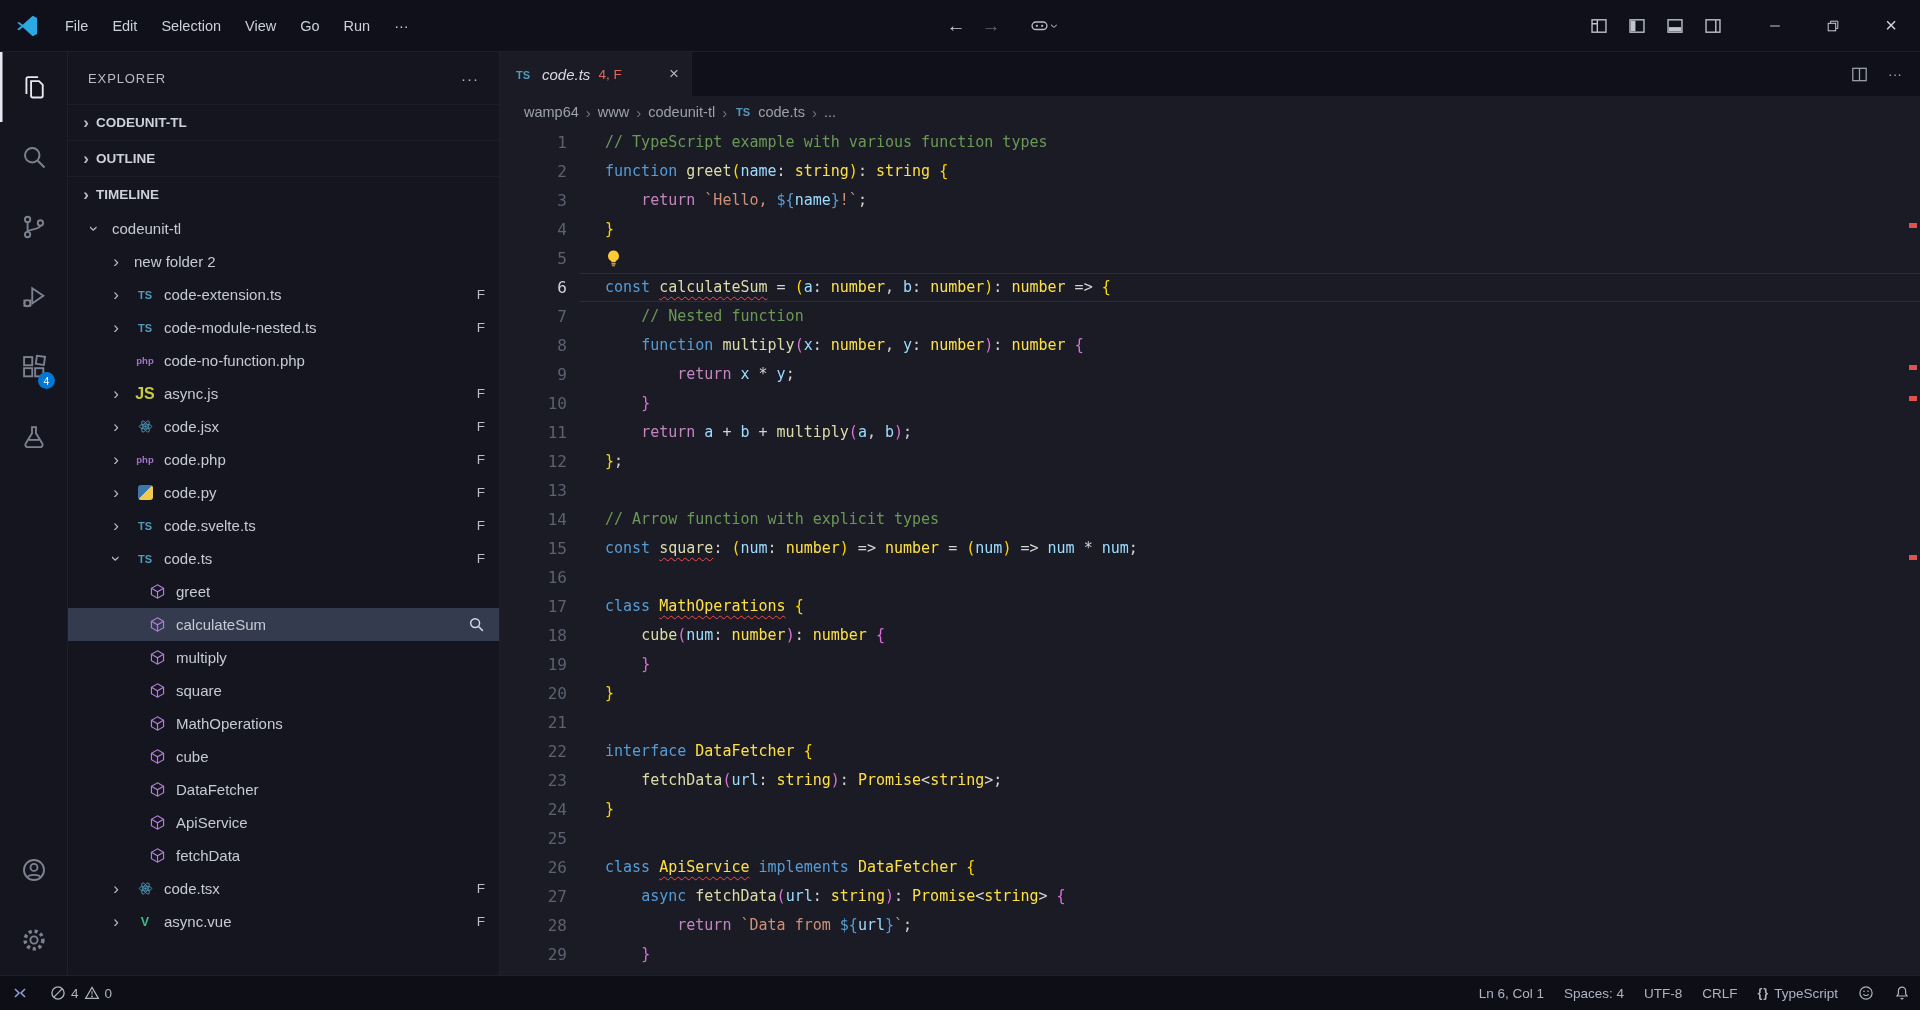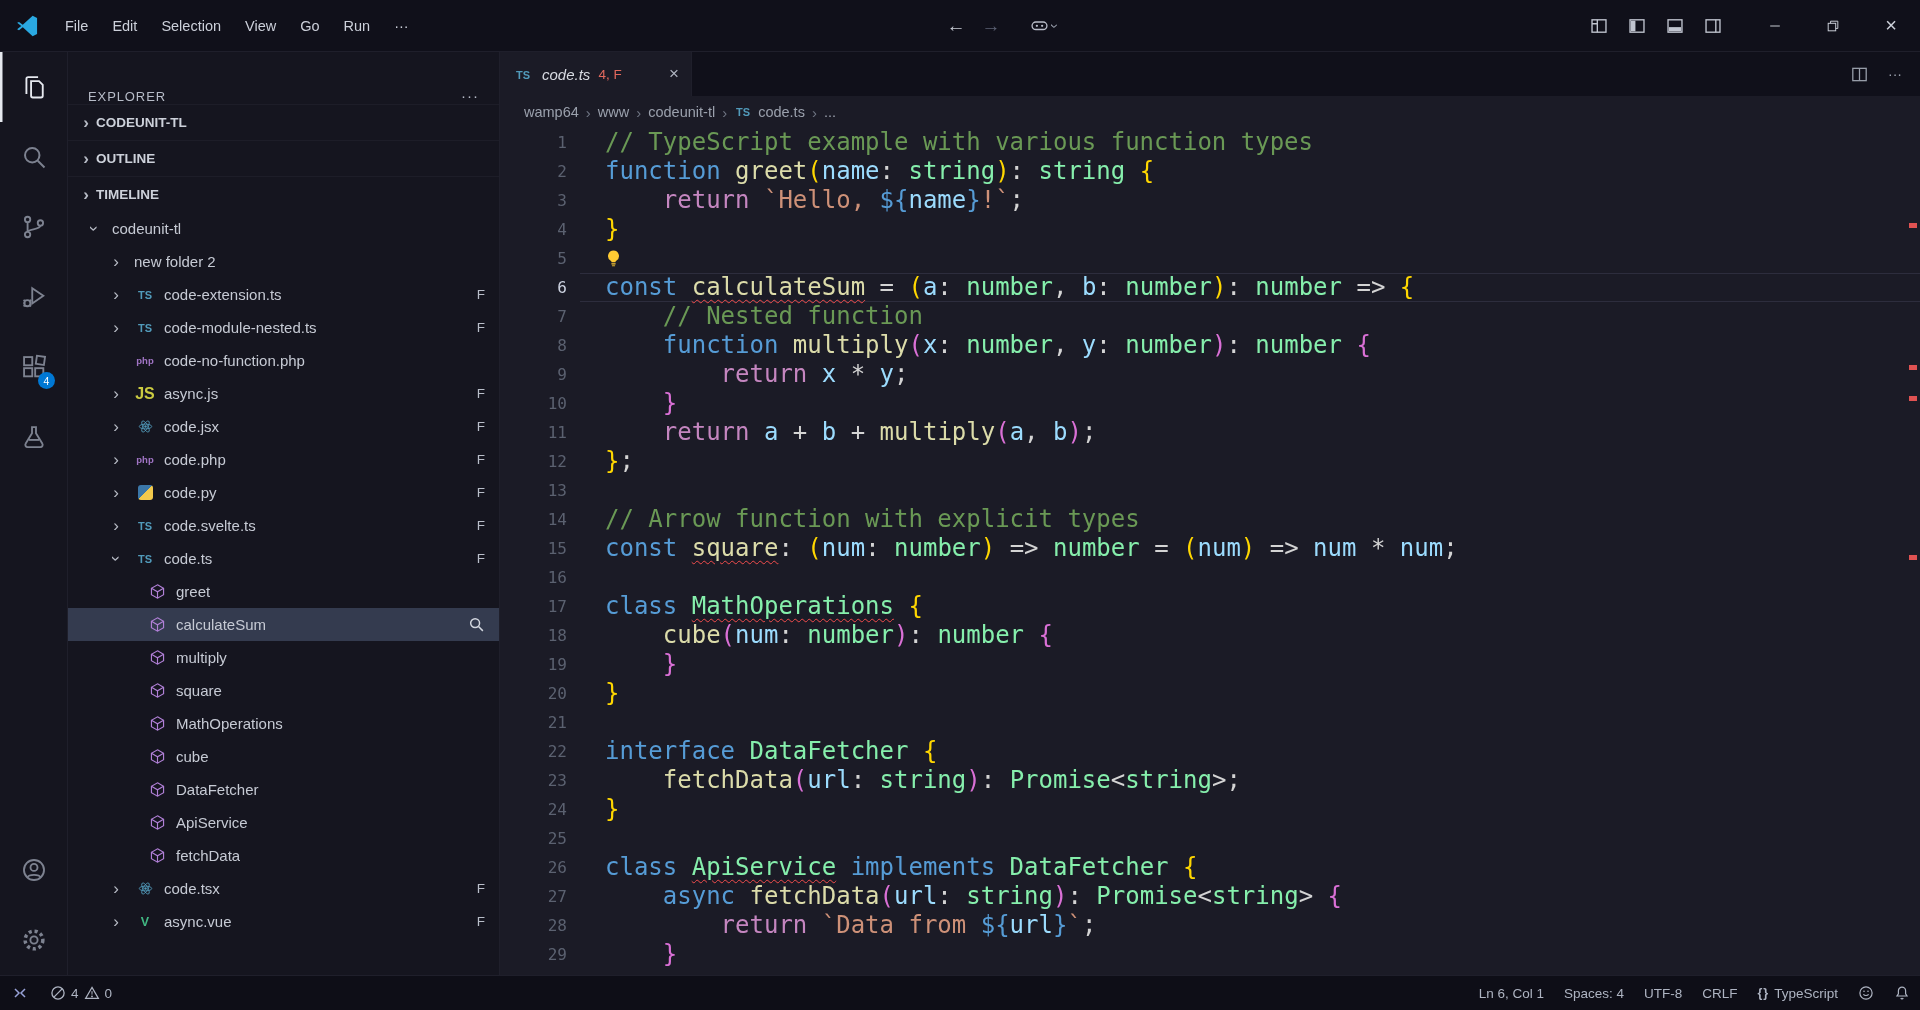--- a/index.html
+++ b/index.html
@@ -36,21 +36,21 @@
   .activitybar{width:68px;background:#15151f;border-right:1px solid #1f1f2b;display:flex;flex-direction:column}
   .act{height:70px;display:flex;align-items:center;justify-content:center;color:#7d8290;position:relative}
   .act.active{color:#e6e9ef;box-shadow:inset 2.5px 0 0 #e6e9ef}
   .act svg{width:28px;height:28px}
   .act-badge{position:absolute;right:12px;bottom:13px;min-width:17px;height:17px;border-radius:9px;
     background:#0078d4;color:#fff;font-size:10.5px;display:flex;align-items:center;justify-content:center;padding:0 3px}
   .a-spacer{flex:1}
 
   
   .sidebar{width:432px;background:#15151f;border-right:1px solid #1f1f2b;display:flex;flex-direction:column;overflow:hidden}
-  .sb-header{height:52px;display:flex;align-items:flex-end;padding:0 20px;font-size:13px;letter-spacing:.9px;color:#b7bcc8}
+  .sb-header{height:52px;display:flex;align-items:center;padding:0 20px;font-size:13px;letter-spacing:.9px;color:#b7bcc8}
   .sb-more{margin-left:auto;color:#b7bcc8;font-size:15px;letter-spacing:1px}
   .section{height:36px;display:flex;align-items:center;font-weight:bold;font-size:13.5px;color:#cdd1da;
     padding-left:8px;border-top:1px solid #1d1d28}
   .chev{display:inline-block;width:20px;text-align:center;font-size:17px;color:#b6bac4;line-height:1}
   .chev.open{transform:rotate(90deg)}
   .tree{flex:1;overflow:hidden}
   .tree-row{height:33px;display:flex;align-items:center;font-size:15px;color:#c6cad4;padding-right:14px;position:relative}
   .tree-row.selected{background:#343b4f}
   .tree-row .chev{margin-right:8px;flex:none}
   .chev-spacer{width:28px;flex:none}
@@ -83,26 +83,26 @@
   .crumb .fi{margin-right:0;width:18px}
   .crumb-sep{color:#6f7583;font-size:15px}
 
   
   .code-area{flex:1;display:flex;position:relative;overflow:hidden;
     font-family:"DejaVu Sans Mono","Liberation Mono",monospace}
   .gutter{width:80px;padding-right:13px;text-align:right;font-size:16px;color:#5b6170;flex:none}
   .ln{height:29px;line-height:29px}
   .ln.cur{color:#ccd2e0}
   .codecol{flex:1;min-width:0}
-  .cl{height:29px;line-height:29px;white-space:pre;font-size:24px;padding-left:25px;position:relative;color:#d4d4d4}
+  .cl{height:29px;line-height:29px;white-space:pre;font-size:15px;padding-left:25px;position:relative;color:#d4d4d4}
   .cl.cur{box-shadow:inset 0 1px 0 #2d2d3d,inset 0 -1px 0 #2d2d3d}
   .bulb{position:absolute;left:24px;top:5px;width:19px;height:19px}
   .bulb svg{width:19px;height:19px}
   .tk-cm{color:#6a9955}.tk-kw{color:#569cd6}.tk-ctl{color:#c586c0}.tk-fn{color:#dcdcaa}
-  .tk-v{color:#9cdcfe}.tk-t{color:#86efac}.tk-str{color:#ce9178}.tk-num{color:#b5cea8}
+  .tk-v{color:#9cdcfe}.tk-t{color:#fde047}.tk-str{color:#ce9178}.tk-num{color:#b5cea8}
   .tk-b1{color:#ffd700}.tk-b2{color:#da70d6}.tk-ib{color:#569cd6}.tk-d{color:#d4d4d4}
   .tk-sq{text-decoration-line:underline;text-decoration-style:wavy;text-decoration-color:#f14c4c;
     text-decoration-thickness:1px;text-underline-offset:4px}
   .ruler{position:absolute;right:0;top:0;bottom:0;width:14px}
   .ruler-mark{position:absolute;right:3px;width:8px;height:5px;background:#e05252}
 
   
   .statusbar{height:35px;background:#0e0e17;border-top:1px solid #1f1f2b;display:flex;align-items:center;
     font-size:13.5px;color:#aeb4c2}
   .sb-item{display:flex;align-items:center;gap:5px;padding:0 10px;height:100%}

